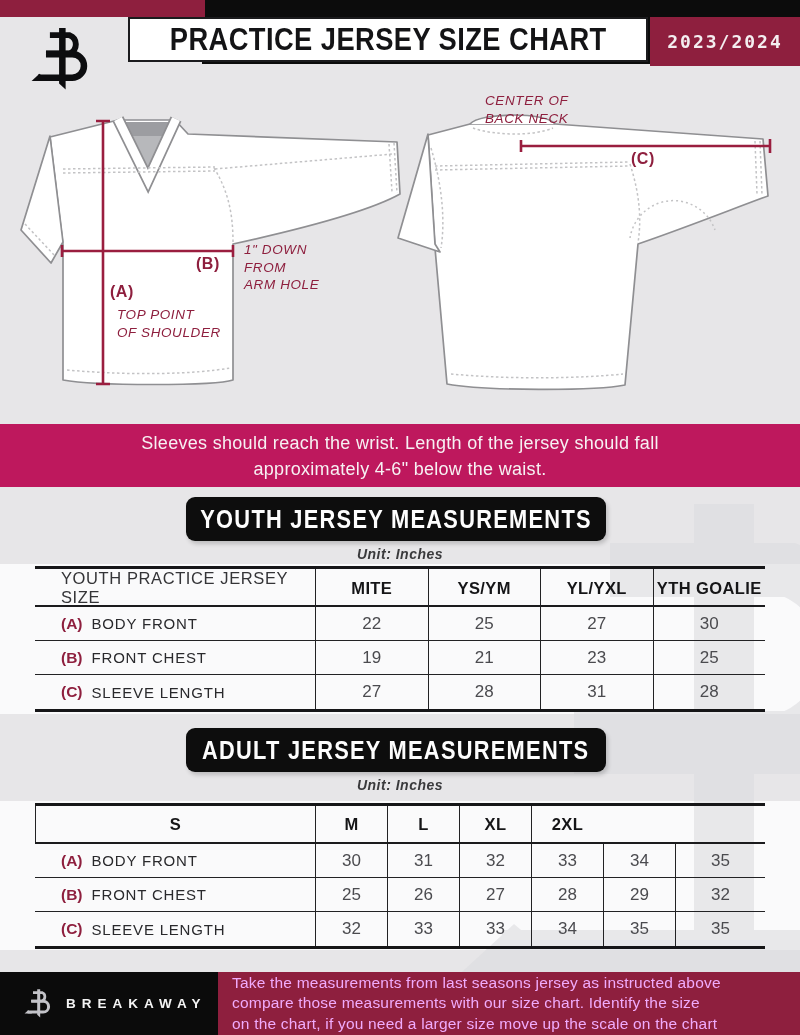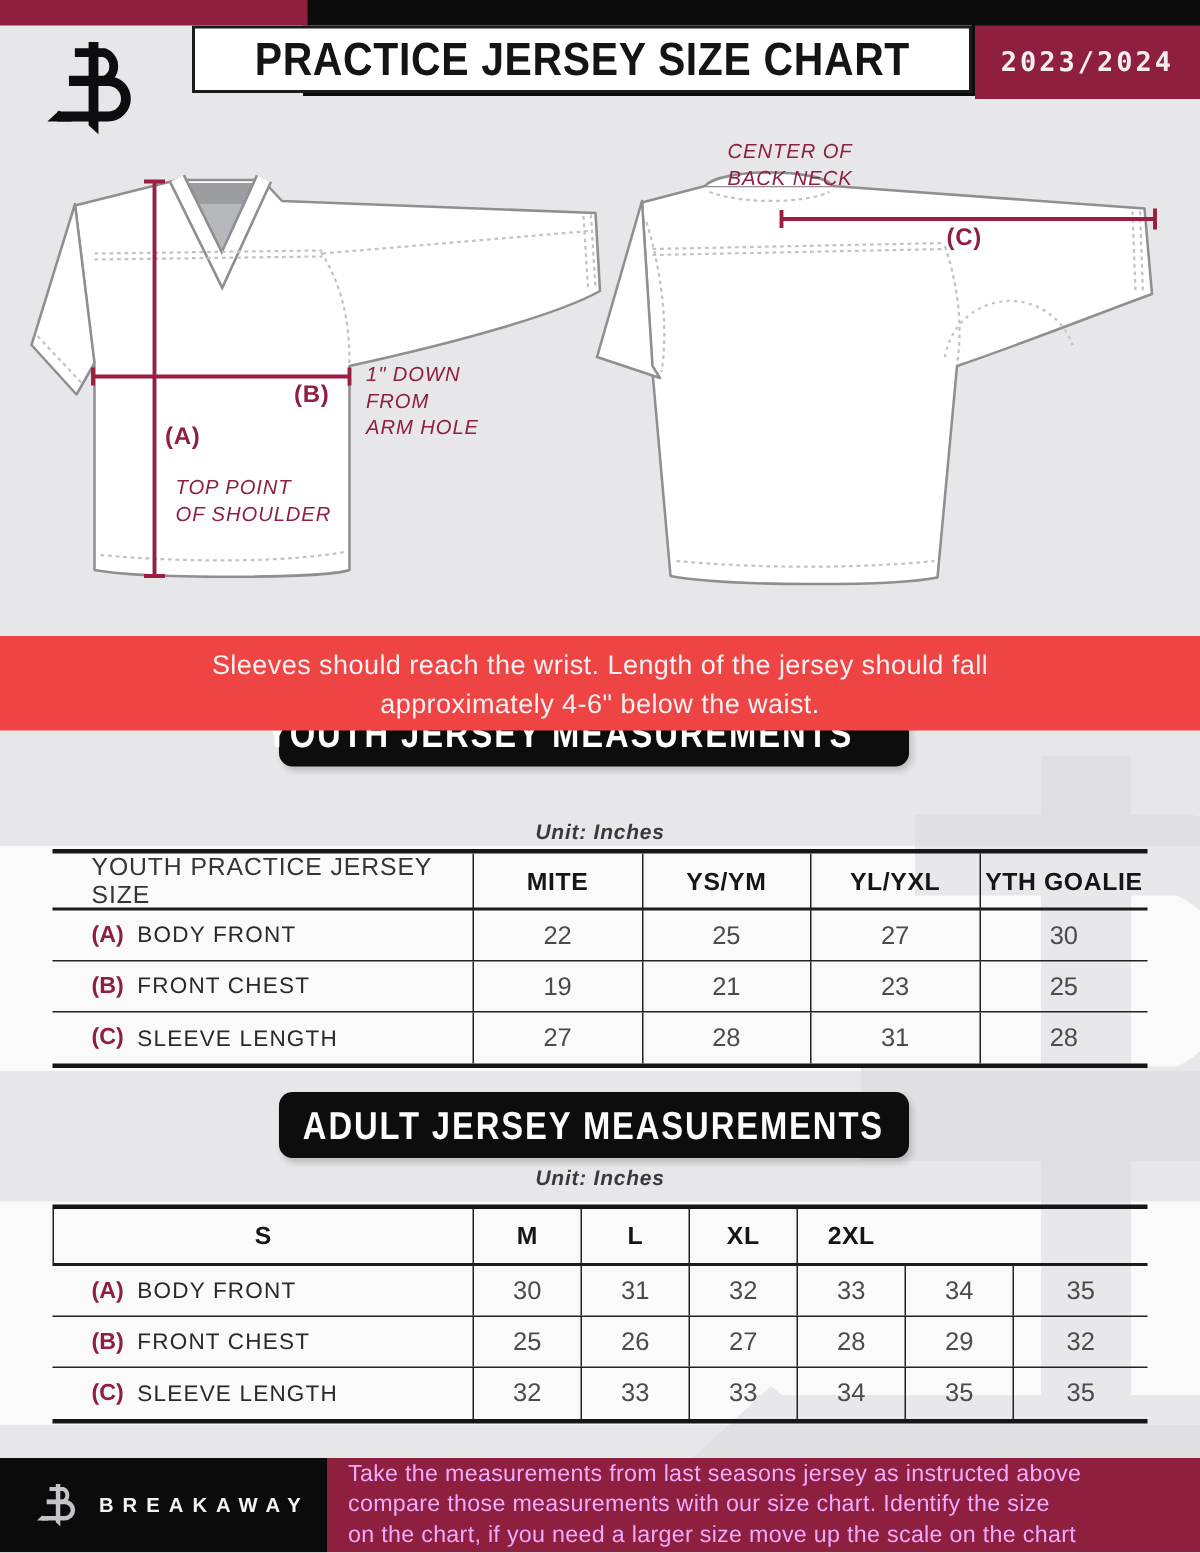--- a/index.html
+++ b/index.html
@@ -19,21 +19,21 @@
                      color: #f4eef0; letter-spacing: 2px; }
   .logo-top { position: absolute; left: 30px; top: 24px; z-index: 4; color: #0d0d0f; }
 
   
   .jersey { position: absolute; z-index: 1; }
   .dlabel { position: absolute; color: #8e1f3e; z-index: 2; white-space: pre-line; }
   .dkey { font-weight: 800; font-size: 16px; letter-spacing: .5px; }
   .dtext { font-style: italic; font-weight: 500; font-size: 13.5px; line-height: 17.5px; letter-spacing: .6px; }
 
   
-  .notice { position: absolute; left: 0; top: 424px; width: 800px; height: 63px; background: #ef4444; z-index: 3;
+  .notice { position: absolute; left: 0; top: 424px; width: 800px; height: 63px; background: #be185d; z-index: 3;
             display: flex; align-items: center; justify-content: center; }
   .notice div { color: #f7f1f3; font-size: 18px; line-height: 26px; text-align: center; white-space: pre-line; letter-spacing: .3px; }
 
   
   .watermark { position: absolute; left: 430px; top: 468px; z-index: 1; color: #dddde0; opacity: .6; pointer-events: none; }
 
   
   .white-band { position: absolute; left: 0; width: 800px; background: #fafafb; z-index: 0; }
   .band-youth { top: 564px; height: 150px; }
   .band-adult { top: 801px; height: 149px; }
@@ -129,21 +129,21 @@
       <path d="M56,266 C120,272 190,270 228,266"></path>
       <path d="M360,33 L362,86 M365,33 L367,87"></path>
       <path d="M235,130 A44,44 0 0 1 320,122" stroke-dasharray="2 3"></path>
     </g>
     <g stroke="#9a1e3f" stroke-width="2.6">
       <path d="M126,38 L375,38 M126,32 L126,44 M375,31 L375,45"></path>
     </g>
   </svg>
 
   <div class="dlabel dkey" style="left:110px; top:283px;">(A)</div>
-  <div class="dlabel dtext" style="left:117px; top:316px;">TOP POINT
+  <div class="dlabel dtext" style="left:117px; top:306px;">TOP POINT
 OF SHOULDER</div>
   <div class="dlabel dkey" style="left:196px; top:255px;">(B)</div>
   <div class="dlabel dtext" style="left:244px; top:241px;">1" DOWN
 FROM
 ARM HOLE</div>
   <div class="dlabel dkey" style="left:631px; top:150px;">(C)</div>
   <div class="dlabel dtext" style="left:485px; top:92px;">CENTER OF
 BACK NECK</div>
 
   <div class="notice">
@@ -152,21 +152,21 @@
   </div>
 
   <svg class="watermark" width="600" height="660" viewBox="0 0 100 110">
     <polygon points="44,6 54,6 54,100 44,91" fill="currentColor"></polygon>
     <path d="M30,17 H60 A15,15 0 0 1 60,45 H24" fill="none" stroke="currentColor" stroke-width="9"></path>
     <path d="M24,46 H64 A18,18 0 0 1 64,82 H12" fill="none" stroke="currentColor" stroke-width="10"></path>
     <polygon points="2,87 27,87 14,76" fill="currentColor"></polygon>
   </svg>
 
   <div class="white-band band-youth"></div>
-  <div class="sec-banner" style="top:467px;justify-content:flex-end;">
+  <div class="sec-banner" style="top:497px;">
     <span>YOUTH JERSEY MEASUREMENTS</span>
   </div>
   <div class="unit" style="top:546px;">Unit: Inches</div>
 
   <div class="mtable" style="top:566px;">
     <div class="trow thead y-grid">
       <div class="cell label-h">YOUTH PRACTICE JERSEY SIZE</div>
       <div class="cell col-h sep">MITE</div>
       <div class="cell col-h sep">YS/YM</div>
       <div class="cell col-h sep">YL/YXL</div>

